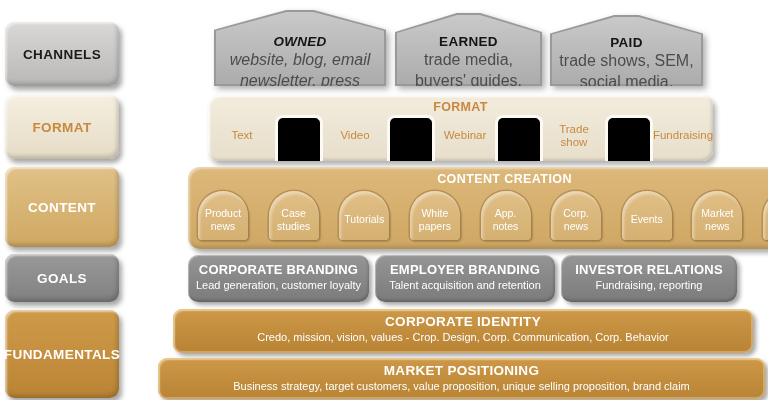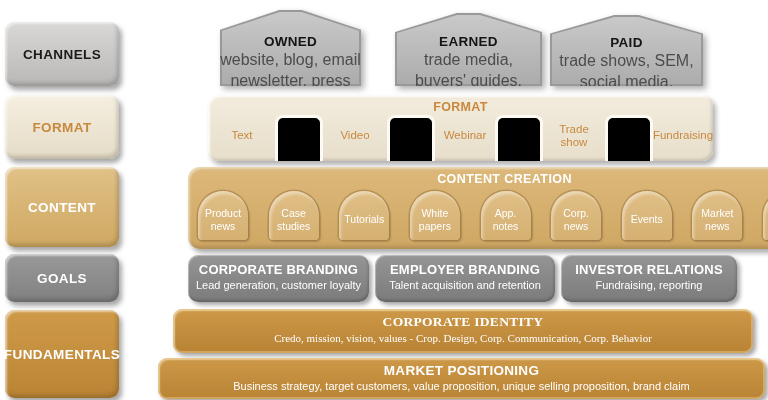--- a/index.html
+++ b/index.html
@@ -129,21 +129,21 @@
 <div class="abs side tan" style="top:167px;height:80px;">
   <span>CONTENT</span>
 </div>
 <div class="abs side gray" style="top:254px;height:48px;">
   <span>GOALS</span>
 </div>
 <div class="abs side amber" style="top:310px;height:88px;">
   <span>FUNDAMENTALS</span>
 </div>
 
-<div class="abs pent-wrap" style="left:220px;top:10px;width:141px;height:76px;">
+<div class="abs pent-wrap" style="left:214px;top:10px;width:172px;height:76px;font-style:italic;">
   <div class="pent">
     <div class="pent-in"></div>
     <div class="pent-txt" style="padding-top:24px;">
       <div class="pent-title">OWNED</div>
       <div class="pent-body">website, blog, email
 newsletter, press releases,
 social media, Youtube</div>
     </div>
   </div>
 </div>
@@ -214,20 +214,20 @@
 </div>
 <div class="abs goal" style="left:375px;width:180px;">
   <div class="goal-title">EMPLOYER BRANDING</div>
   <div class="goal-sub">Talent acquisition and retention</div>
 </div>
 <div class="abs goal" style="left:561px;width:176px;">
   <div class="goal-title">INVESTOR RELATIONS</div>
   <div class="goal-sub">Fundraising, reporting</div>
 </div>
 
-<div class="abs amber-row" style="left:173px;top:309px;width:580px;height:44px;font-family:Liberation Serif, serif;">
+<div class="abs amber-row" style="left:173px;top:309px;width:580px;height:44px;">
   <div class="amber-title">CORPORATE IDENTITY</div>
   <div class="amber-sub">Credo, mission, vision, values - Crop. Design, Corp. Communication, Corp. Behavior</div>
 </div>
 <div class="abs amber-row" style="left:158px;top:358px;width:607px;height:41px;">
   <div class="amber-title">MARKET POSITIONING</div>
   <div class="amber-sub">Business strategy, target customers, value proposition, unique selling proposition, brand claim</div>
 </div>
 
 </body></html>

